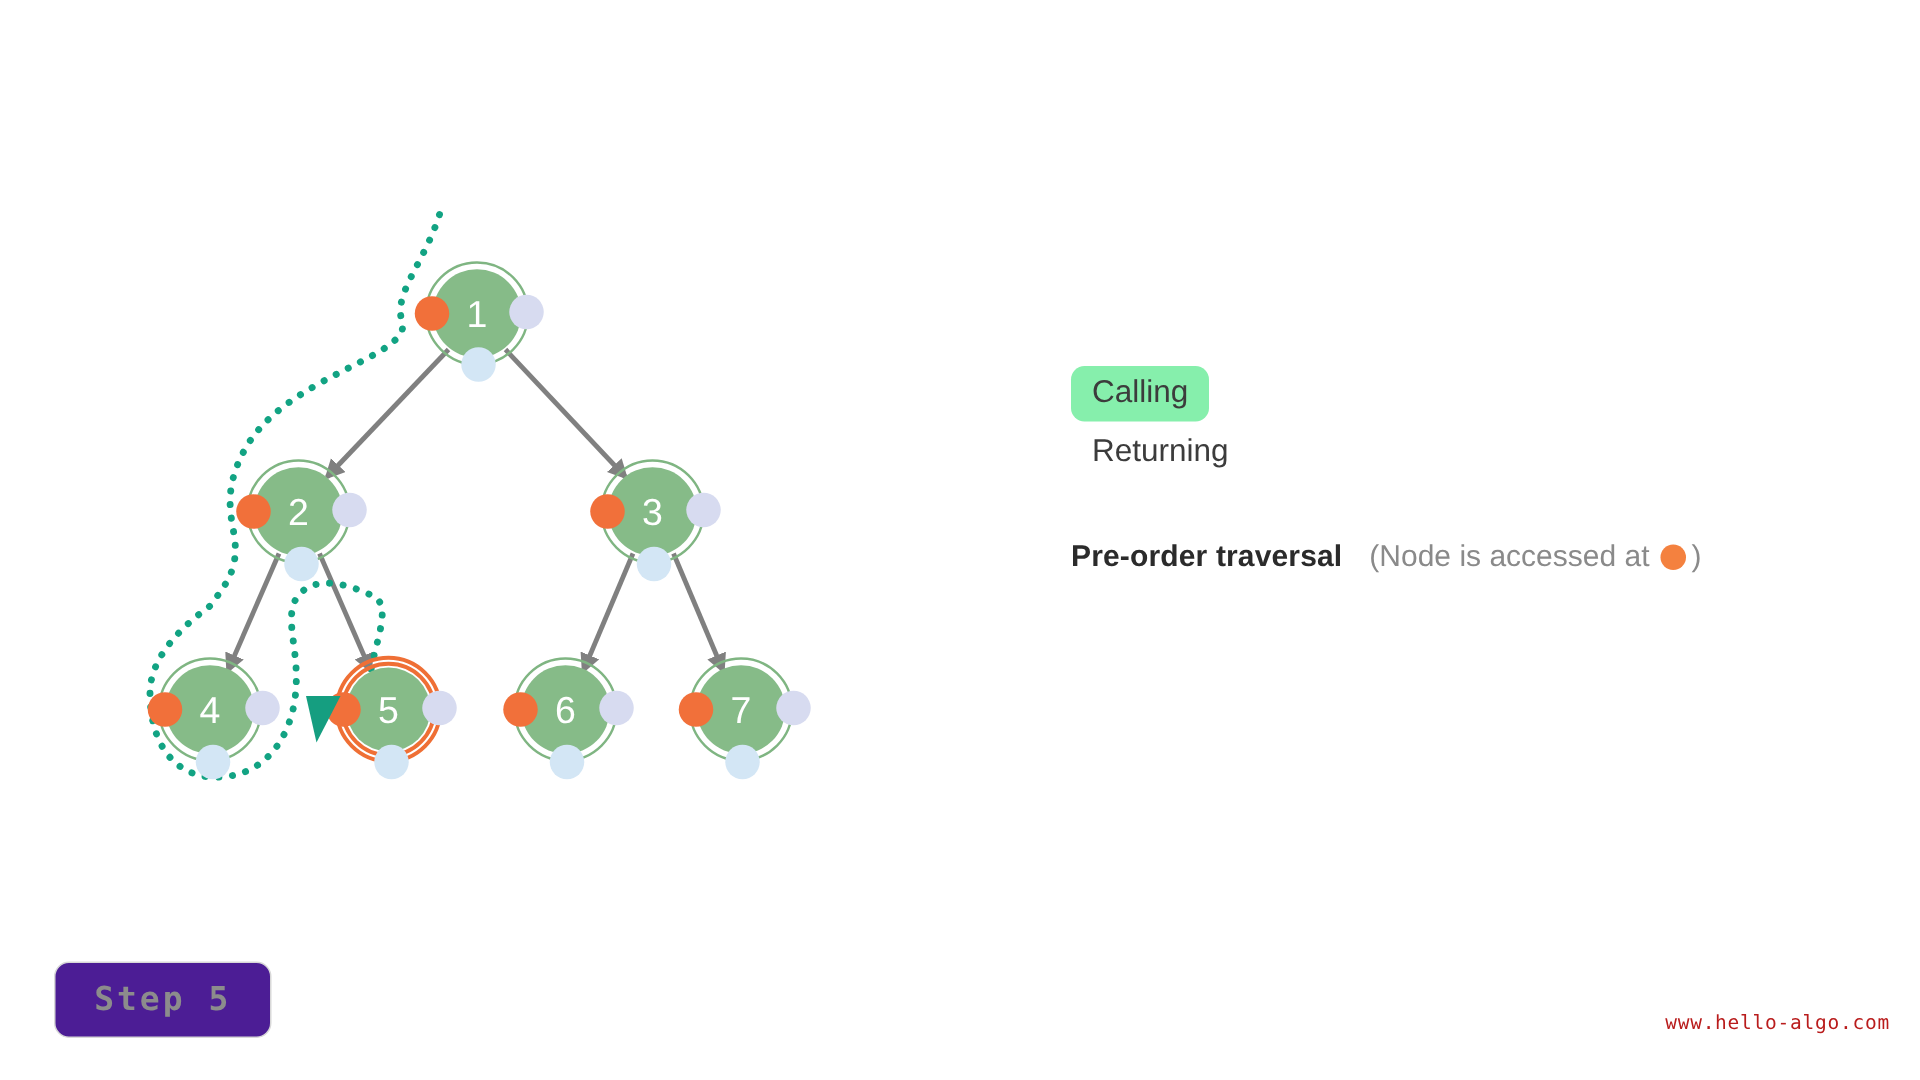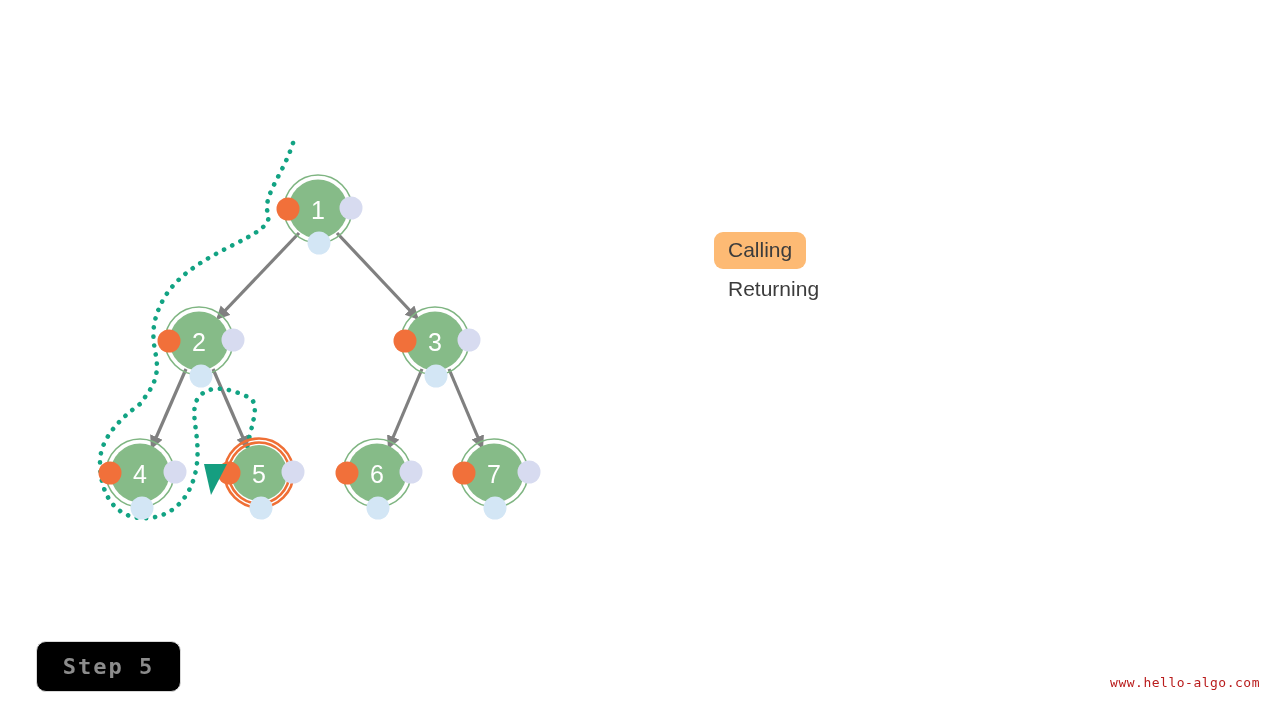--- a/index.html
+++ b/index.html
@@ -52,21 +52,22 @@
   }
   .state-chip {
     display: inline-block;
     font-size: 21px;
     color: #3c3c3c;
     padding: 7px 14px 9px 14px;
     border-radius: 9px;
     line-height: 1.0;
   }
   .state-chip.active {
-    background: #fdba74;
+    background: #86efac;
+    margin-top: 12px;
   }
   .state-chip.inactive {
     background: transparent;
   }
   .row-calling { margin-bottom: 2px; }
   .row-returning { margin-bottom: 16px; }
 
   .traversal-head {
     margin-top: 40px;
     white-space: nowrap;
@@ -114,21 +115,21 @@
 
   
   .step-badge {
     position: absolute;
     left: 36px;
     top: 641px;
     width: 145px;
     height: 51px;
     border: 1px solid #d8d8d8;
     border-radius: 10px;
-    background: #000000;
+    background: #4c1d95;
     display: flex;
     align-items: center;
     justify-content: center;
     font-family: "DejaVu Sans Mono", monospace;
     font-size: 22px;
     font-weight: bold;
     color: #8c8c8c;
     letter-spacing: 2px;
     box-sizing: border-box;
   }
@@ -241,20 +242,26 @@
 
     <div class="state-legend">
       <div class="row-calling">
         <span class="state-chip active">Calling</span>
       </div>
       <div class="row-returning">
         <span class="state-chip inactive">Returning</span>
       </div>
     </div>
 
+    <div class="traversal-head">
+      <span class="traversal-title">Pre-order traversal</span>
+      <span class="traversal-note">(Node is accessed at</span>
+      <span class="legend-dot"></span>
+      <span class="traversal-note-close">)</span>
+    </div>
 
   </div>
 
   <div class="step-badge">Step 5</div>
 
   <div class="watermark">www.hello-algo.com</div>
 
 </div>
 
 </body></html>

